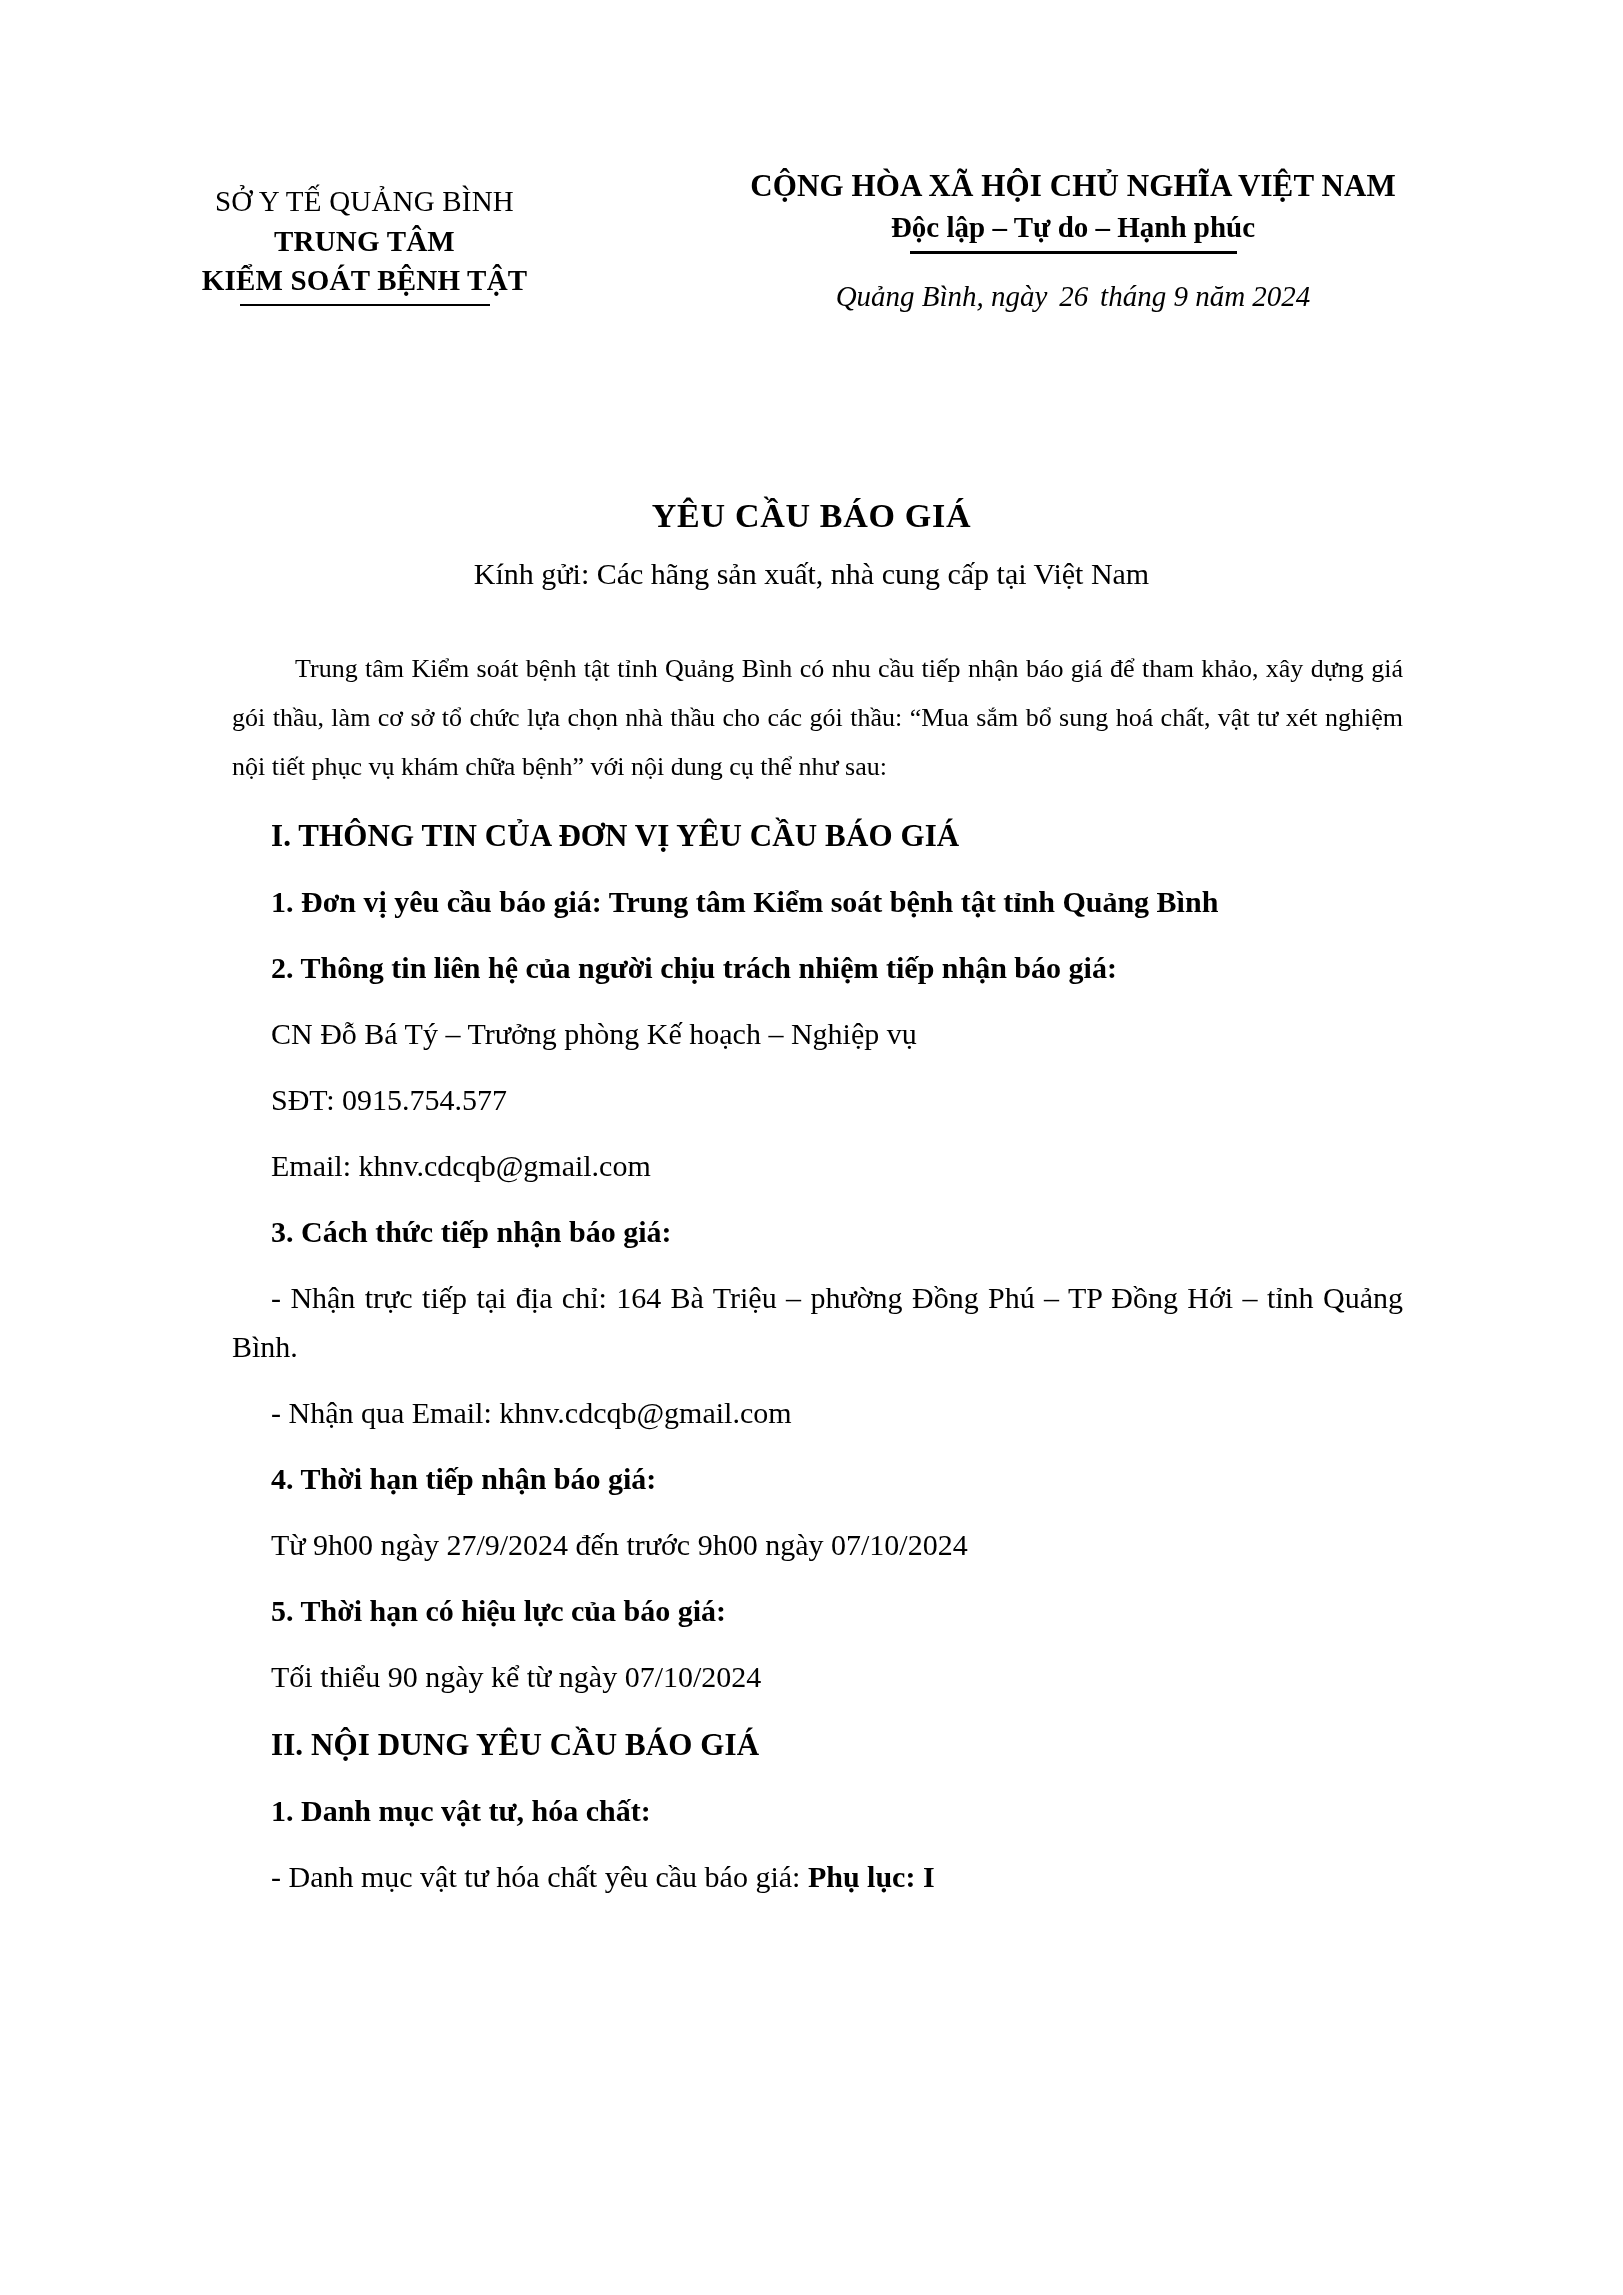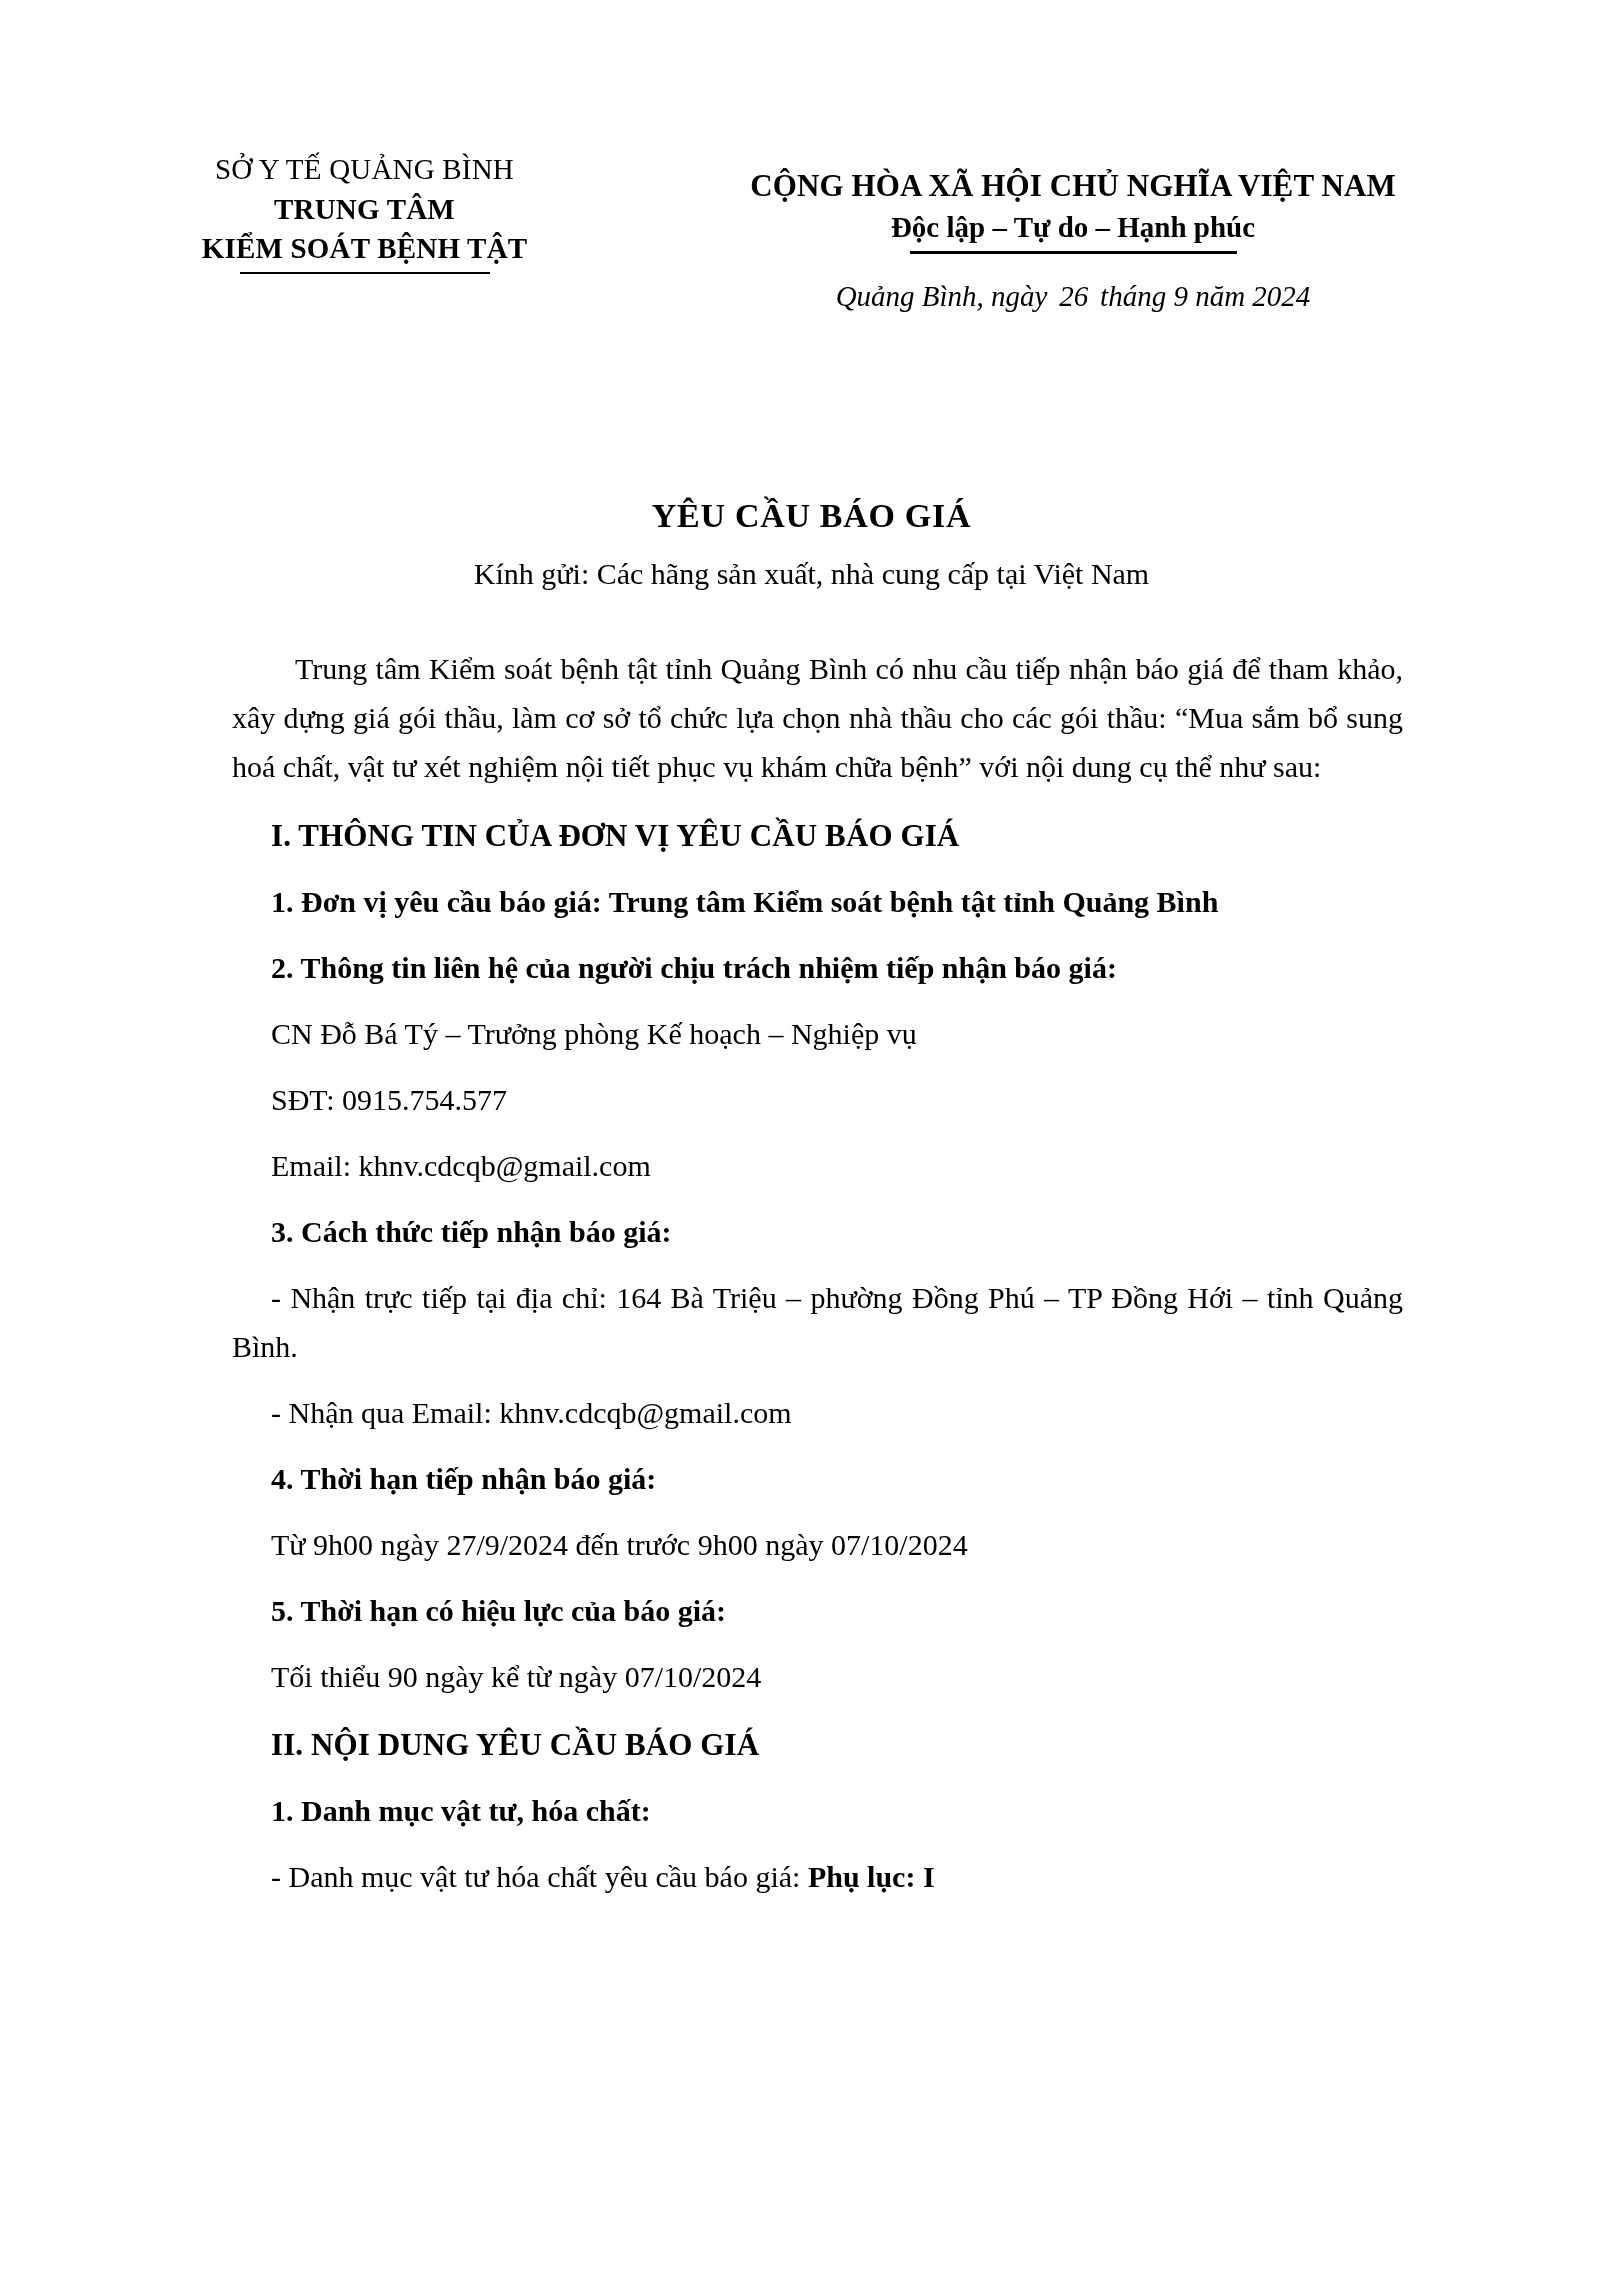--- a/index.html
+++ b/index.html
@@ -43,20 +43,21 @@
     top: 16px;
     width: 824px;
     text-align: center;
   }
 
   .org-line1 {
     font-size: 29px;
     line-height: 41px;
     letter-spacing: 0.2px;
     white-space: nowrap;
+    margin-top: 32px;
   }
   .org-line2,
   .org-line3 {
     font-size: 29px;
     font-weight: bold;
     line-height: 39px;
     letter-spacing: 0.2px;
     white-space: nowrap;
   }
   .rule-left {
@@ -128,21 +129,21 @@
 
   
   .body-wrap {
     position: absolute;
     top: 644px;
     left: 232px;
     width: 1171px;
   }
   p.para {
     margin: 0 0 8px 0;
-    font-size: 30px;
+    font-size: 26px;
     line-height: 49px;
     text-align: justify;
     text-justify: inter-word;
     text-indent: 63px;
   }
   .blk {
     font-size: 30px;
     line-height: 49px;
     margin-top: 17px;
   }

